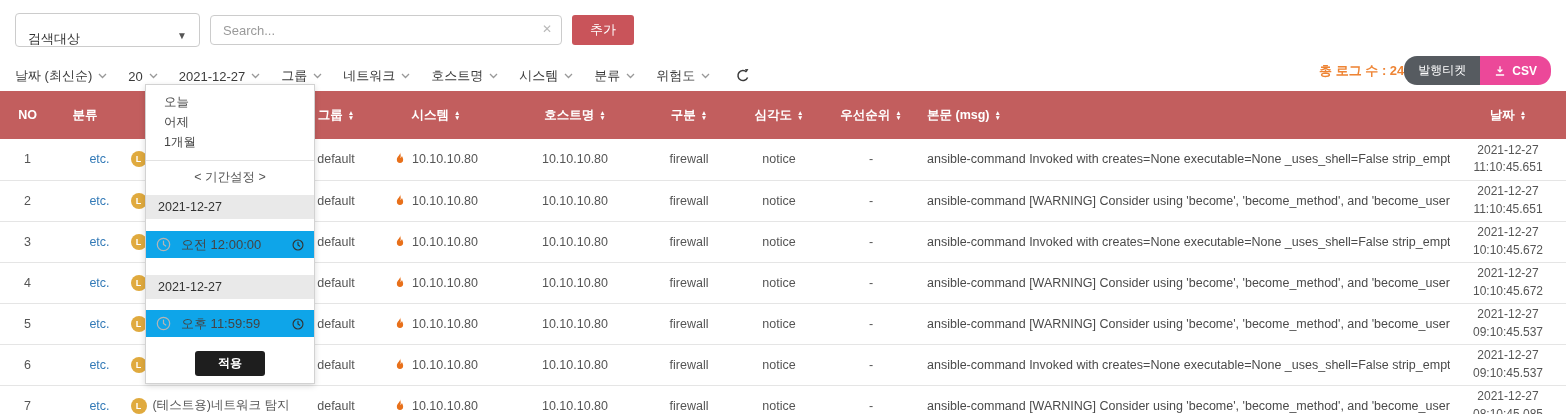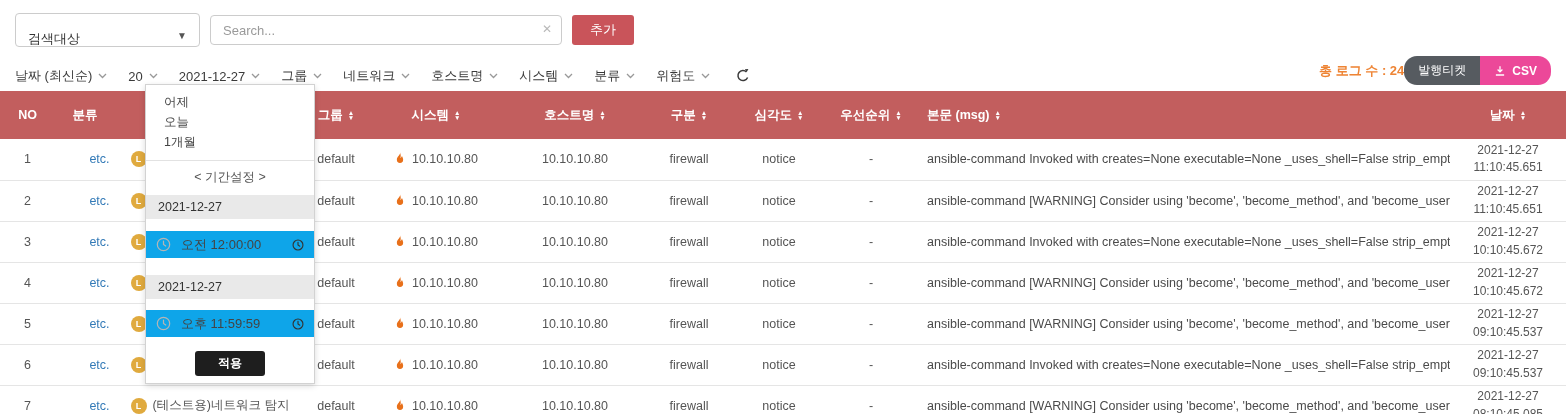--- a/index.html
+++ b/index.html
@@ -421,22 +421,22 @@
       <td class="c-msg"><span>ansible-command [WARNING] Consider using 'become', 'become_method', and 'become_user' rather than r ...</span></td>
       <td class="c-date">
           <div>2021-12-27</div>
           <div>08:10:45.085</div>
         </td>
     </tr>
   </tbody>
 </table>
 
 <div class="popup">
+  <div class="quick">오늘</div>
   <div class="quick">어제</div>
-  <div class="quick">오늘</div>
   <div class="quick">1개월</div>
   <div class="divider"></div>
   <div class="range-title">&lt; 기간설정 &gt;</div>
   <div class="date-box">2021-12-27</div>
   <div class="time-box">
     <span class="clk-l">
         <svg width="15" height="15" viewBox="0 0 16 16">
           <circle cx="8" cy="8" r="6.6" fill="none" stroke="currentColor" stroke-width="1.3"></circle>
           <path d="M8 4.4V8l2.4 1.6" fill="none" stroke="currentColor" stroke-width="1.3" stroke-linecap="round"></path>
         </svg>

